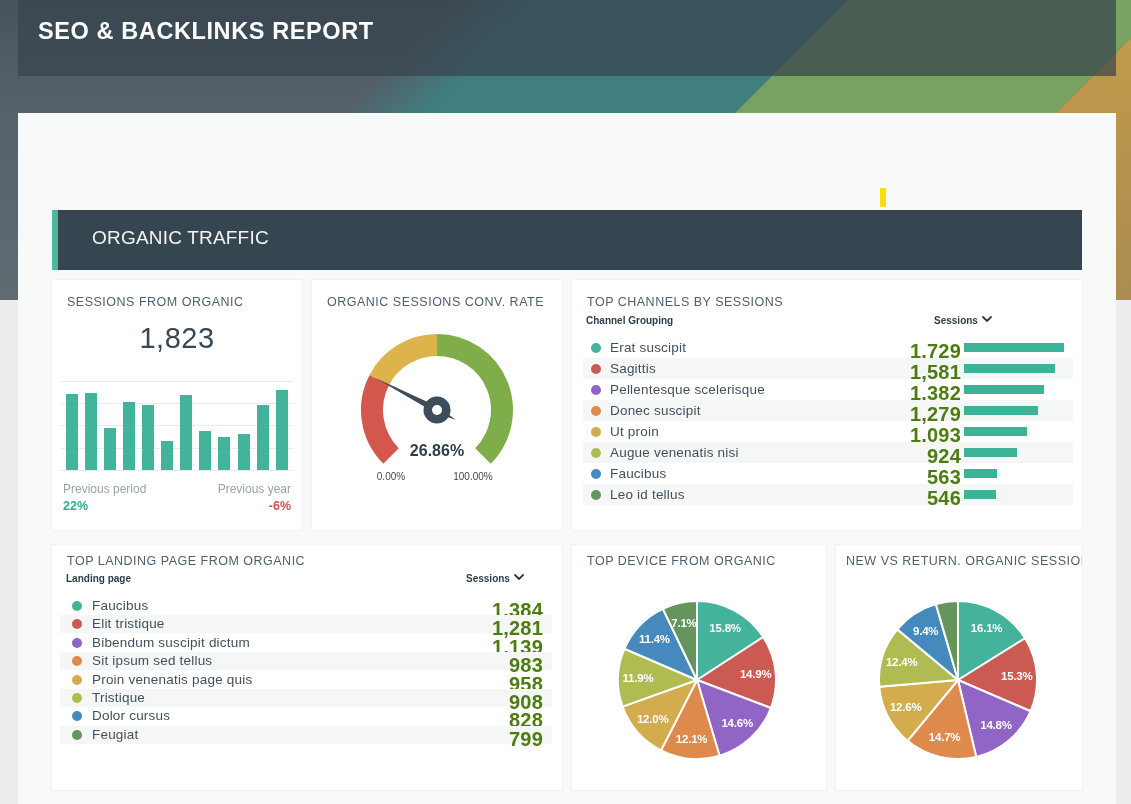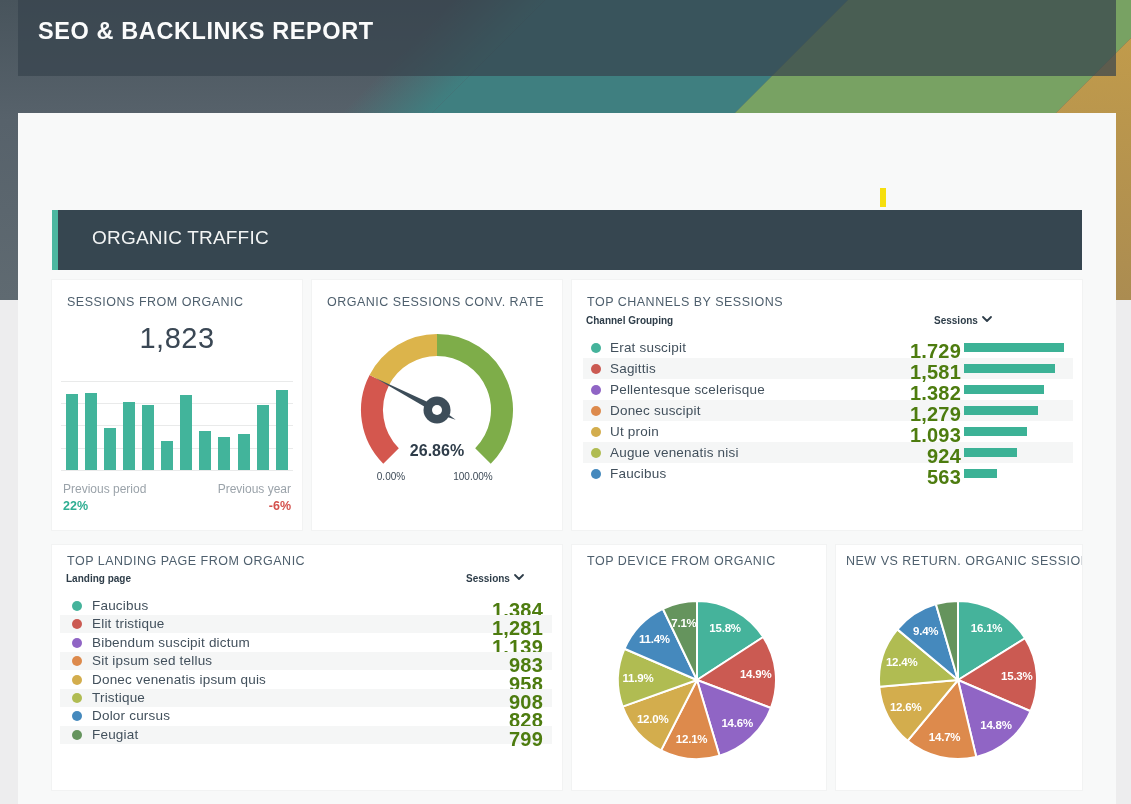--- a/index.html
+++ b/index.html
@@ -145,20 +145,26 @@
       <span class="rlab">Augue venenatis nisi</span>
       <span class="rnum" style="right:112px">924</span>
       <span class="hbar" style="width:53px"></span>
     </div>
     <div class="crow" style="top:183px;">
       <span class="dot" style="background:#4589bd"></span>
       <span class="rlab">Faucibus</span>
       <span class="rnum" style="right:112px">563</span>
       <span class="hbar" style="width:33px"></span>
     </div>
+    <div class="crow" style="top:204px;background:#f5f6f6;">
+      <span class="dot" style="background:#65945d"></span>
+      <span class="rlab">Leo id tellus</span>
+      <span class="rnum" style="right:112px">546</span>
+      <span class="hbar" style="width:32px"></span>
+    </div>
 </div>
 <div class="card" style="left:52px;top:545px;width:510px;height:245px">
   <div class="ctitle b">TOP LANDING PAGE FROM ORGANIC</div>
   <div class="thead" style="left:14px;top:28px">Landing page</div>
   <div class="thead" style="left:414px;top:28px">Sessions <svg width="12" height="8" viewBox="0 0 12 8" style="vertical-align:1px">
         <path d="M2 2 L6 6 L10 2" fill="none" stroke="#2e3d49" stroke-width="1.8" stroke-linecap="round" stroke-linejoin="round"></path>
       </svg></div>
   <div class="lrow" style="top:52px;">
       <span class="dot" style="background:#45b39b;left:12px"></span>
       <span class="rlab" style="left:32px">Faucibus</span>
@@ -174,21 +180,21 @@
       <span class="rlab" style="left:32px">Bibendum suscipit dictum</span>
       <span class="rnum" style="right:9px">1,139</span>
     </div>
     <div class="lrow" style="top:107px;background:#f5f6f6;">
       <span class="dot" style="background:#dd8a4c;left:12px"></span>
       <span class="rlab" style="left:32px">Sit ipsum sed tellus</span>
       <span class="rnum" style="right:9px">983</span>
     </div>
     <div class="lrow" style="top:126px;">
       <span class="dot" style="background:#d3ad4d;left:12px"></span>
-      <span class="rlab" style="left:32px">Donec venenatis ipsum quis</span>
+      <span class="rlab" style="left:32px">Proin venenatis page quis</span>
       <span class="rnum" style="right:9px">958</span>
     </div>
     <div class="lrow" style="top:144px;background:#f5f6f6;">
       <span class="dot" style="background:#b0bc52;left:12px"></span>
       <span class="rlab" style="left:32px">Tristique</span>
       <span class="rnum" style="right:9px">908</span>
     </div>
     <div class="lrow" style="top:162px;">
       <span class="dot" style="background:#4589bd;left:12px"></span>
       <span class="rlab" style="left:32px">Dolor cursus</span>

